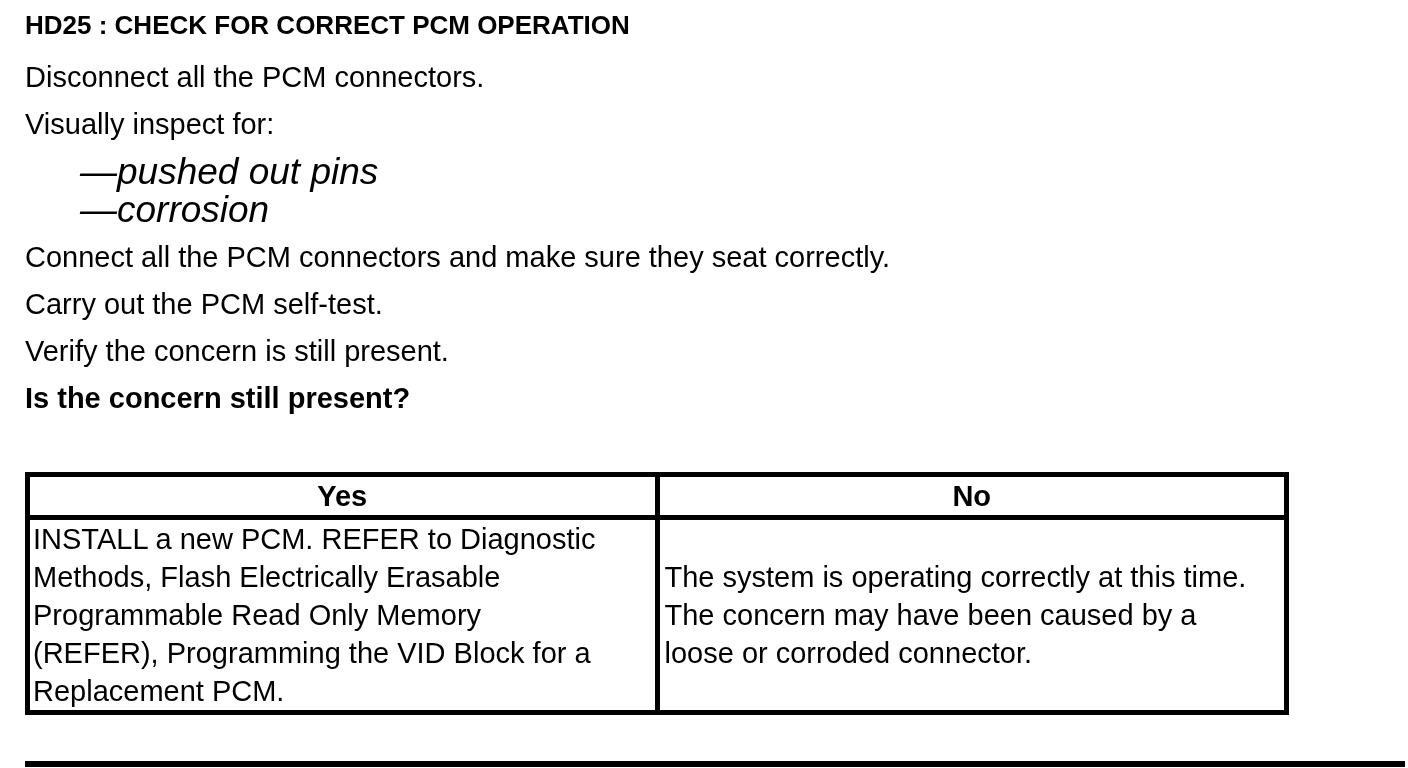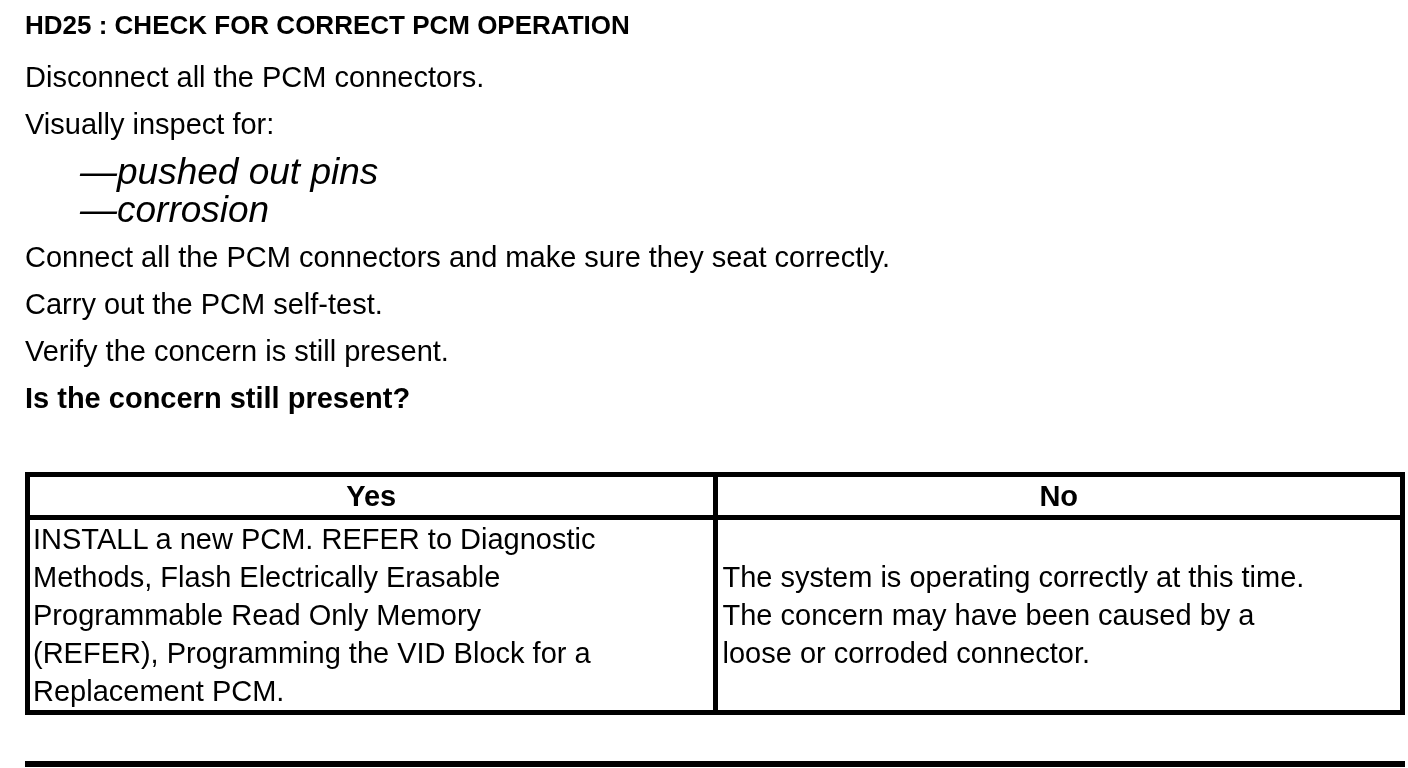--- a/index.html
+++ b/index.html
@@ -42,21 +42,21 @@
   .question {
     font-size: 29px;
     line-height: 38px;
     font-weight: bold;
     margin: 0 11px 55px 0;
     white-space: nowrap;
   }
   table.decision {
     border-collapse: collapse;
     table-layout: fixed;
-    width: 1380px;
+    width: 1264px;
   }
   table.decision th,
   table.decision td {
     border: 5px solid #000000;
     font-size: 29px;
   }
   table.decision th {
     font-weight: bold;
     text-align: center;
     height: 38px;

